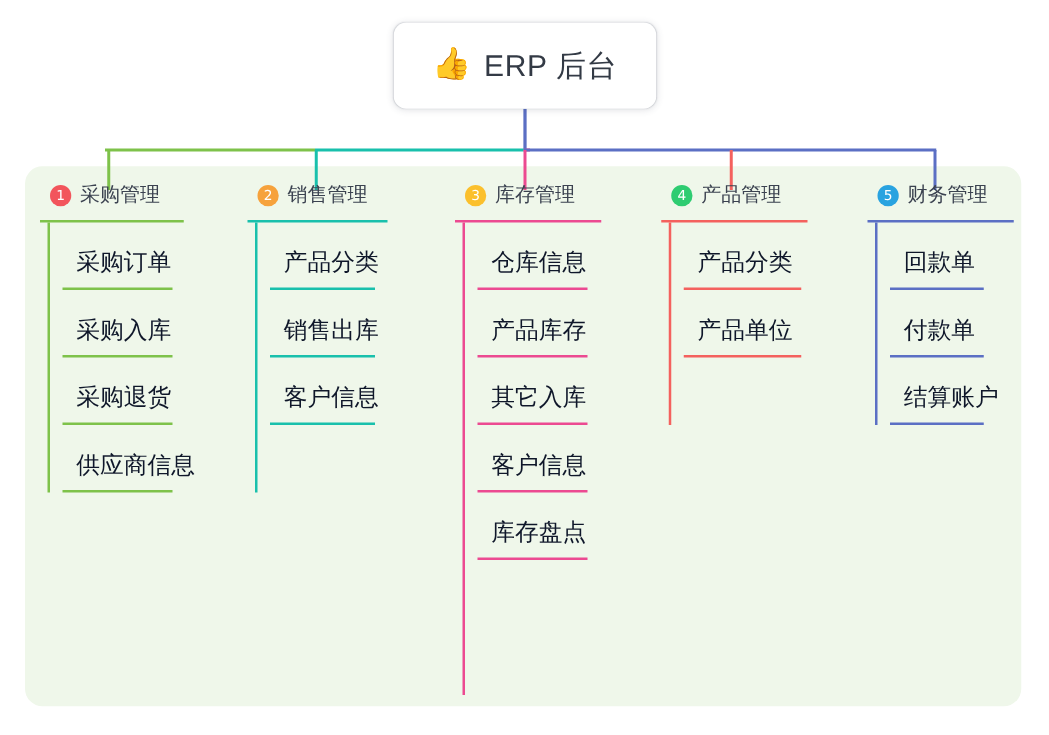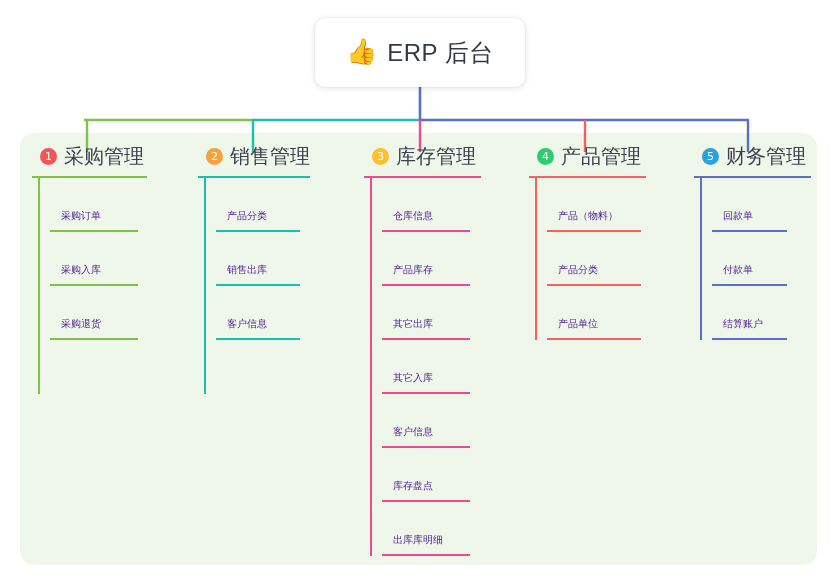--- a/index.html
+++ b/index.html
@@ -83,21 +83,21 @@
     height: 17px;
     border-radius: 50%;
     color: #ffffff;
     font-size: 11px;
     line-height: 17px;
     text-align: center;
     flex: 0 0 auto;
     font-family: "DejaVu Sans", sans-serif;
   }
   .col-title {
-    font-size: 20px;
+    font-size: 16px;
     color: #3b4250;
     white-space: nowrap;
   }
   .head-rule {
     height: 2px;
     margin-top: 9px;
   }
 
   .items {
     position: relative;
@@ -110,22 +110,22 @@
     width: 2px;
   }
   .item {
     position: relative;
     height: 54px;
   }
   .item-label {
     position: absolute;
     left: 11px;
     bottom: 9px;
-    font-size: 10px;
-    color: #4c1d95;
+    font-size: 19px;
+    color: #0f172a;
     white-space: nowrap;
   }
   .item-rule {
     position: absolute;
     left: 0;
     bottom: 0;
     height: 1.6px;
   }
 </style>
 </head>
@@ -165,20 +165,24 @@
           <div class="item-rule" style="background: rgb(126, 194, 74); width: 88px;"></div>
         </div>
         <div class="item">
           <span class="item-label">采购入库</span>
           <div class="item-rule" style="background: rgb(126, 194, 74); width: 88px;"></div>
         </div>
         <div class="item">
           <span class="item-label">采购退货</span>
           <div class="item-rule" style="background: rgb(126, 194, 74); width: 88px;"></div>
         </div>
+        <div class="item">
+          <span class="item-label">供应商信息</span>
+          <div class="item-rule" style="background: rgb(126, 194, 74); width: 88px;"></div>
+        </div>
       </div>
     </div>
     <div class="column" style="left: 198px;">
       <div class="col-head">
         <span class="badge" style="background: rgb(246, 162, 60);">2</span>
         <span class="col-title">销售管理</span>
       </div>
       <div class="head-rule" style="background: rgb(25, 192, 172); width: 112px;"></div>
       <div class="items">
         <div class="spine" style="background: rgb(25, 192, 172); height: 216px;"></div>
@@ -206,54 +210,42 @@
         <div class="spine" style="background: rgb(236, 74, 145); height: 378px;"></div>
         <div class="item">
           <span class="item-label">仓库信息</span>
           <div class="item-rule" style="background: rgb(236, 74, 145); width: 88px;"></div>
         </div>
         <div class="item">
           <span class="item-label">产品库存</span>
           <div class="item-rule" style="background: rgb(236, 74, 145); width: 88px;"></div>
         </div>
         <div class="item">
-          <span class="item-label">其它出库</span>
-          <div class="item-rule" style="background: rgb(236, 74, 145); width: 88px;"></div>
-        </div>
-        <div class="item">
           <span class="item-label">其它入库</span>
           <div class="item-rule" style="background: rgb(236, 74, 145); width: 88px;"></div>
         </div>
         <div class="item">
           <span class="item-label">客户信息</span>
           <div class="item-rule" style="background: rgb(236, 74, 145); width: 88px;"></div>
         </div>
         <div class="item">
           <span class="item-label">库存盘点</span>
-          <div class="item-rule" style="background: rgb(236, 74, 145); width: 88px;"></div>
-        </div>
-        <div class="item">
-          <span class="item-label">出库库明细</span>
           <div class="item-rule" style="background: rgb(236, 74, 145); width: 88px;"></div>
         </div>
       </div>
     </div>
     <div class="column" style="left: 529px;">
       <div class="col-head">
         <span class="badge" style="background: rgb(46, 204, 113);">4</span>
         <span class="col-title">产品管理</span>
       </div>
       <div class="head-rule" style="background: rgb(244, 97, 94); width: 117px;"></div>
       <div class="items">
         <div class="spine" style="background: rgb(244, 97, 94); height: 162px;"></div>
         <div class="item">
-          <span class="item-label">产品（物料）</span>
-          <div class="item-rule" style="background: rgb(244, 97, 94); width: 94px;"></div>
-        </div>
-        <div class="item">
           <span class="item-label">产品分类</span>
           <div class="item-rule" style="background: rgb(244, 97, 94); width: 94px;"></div>
         </div>
         <div class="item">
           <span class="item-label">产品单位</span>
           <div class="item-rule" style="background: rgb(244, 97, 94); width: 94px;"></div>
         </div>
       </div>
     </div>
     <div class="column" style="left: 694px;">

